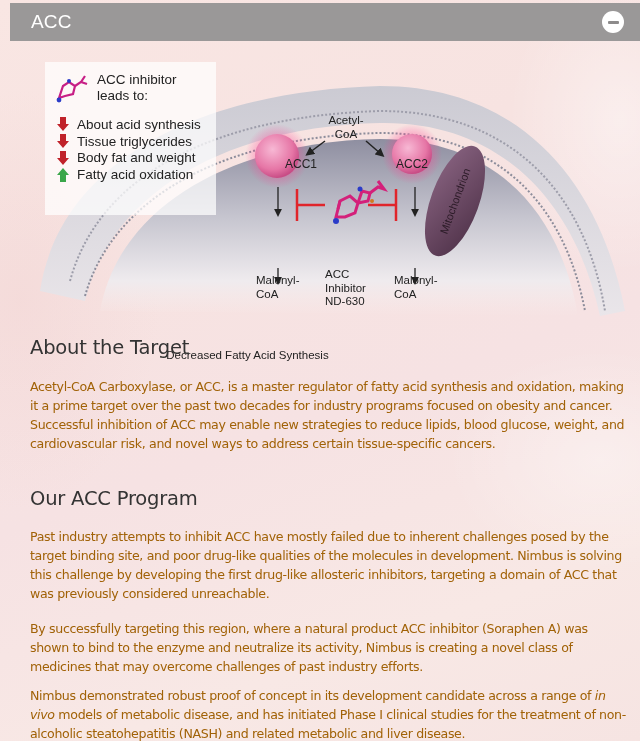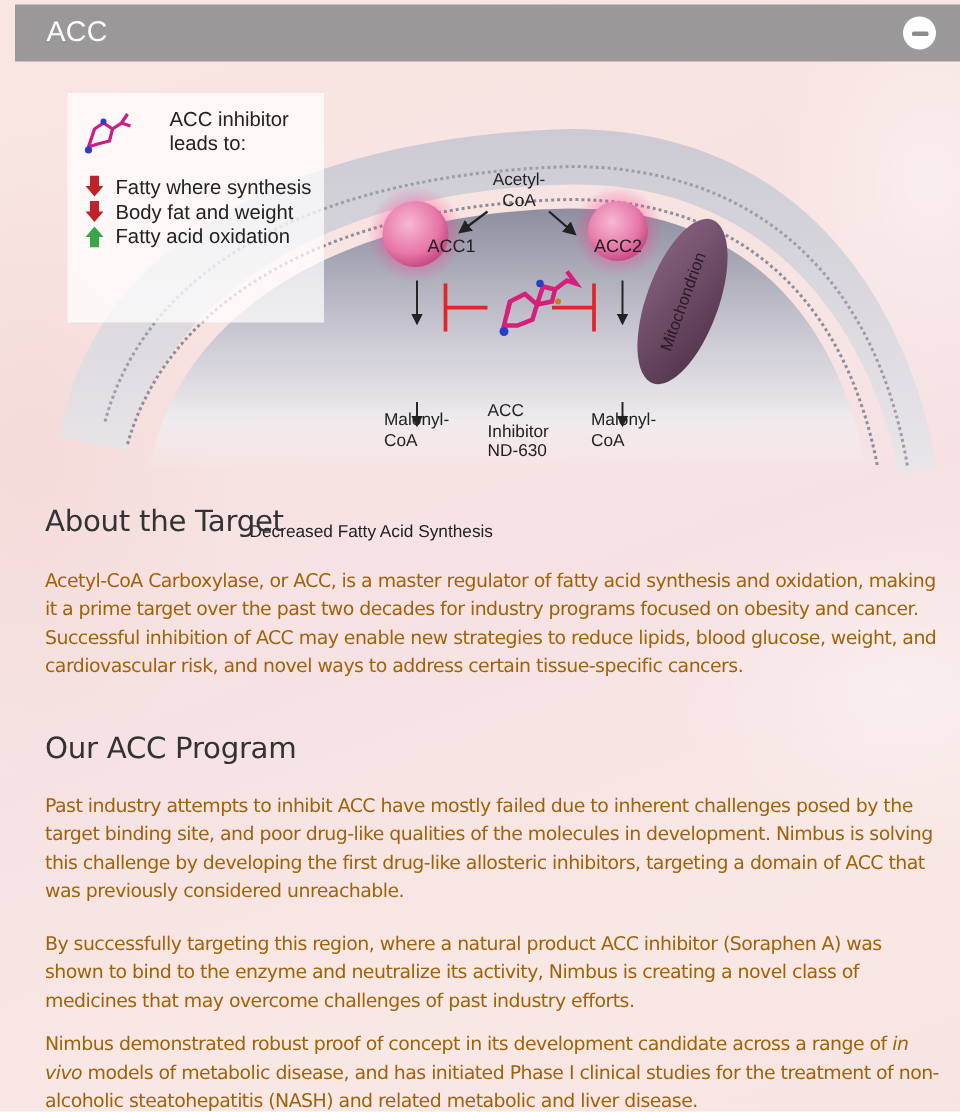--- a/index.html
+++ b/index.html
@@ -32,21 +32,21 @@
       display: flex; align-items: center; justify-content: center;
     }
     .collapse-btn .bar { width: 11px; height: 3px; background: #8d8b8b; border-radius: 1px; }
 
     
     .diagram { position: absolute; left: 0; top: 41px; width: 640px; height: 290px; }
     .legend-box {
       position: absolute; left: 45px; top: 21px; width: 171px; height: 153px;
       background: rgba(255,255,255,0.72);
     }
-    .legend-head { position: absolute; left: 52px; top: 10px; font-family: "Liberation Sans", sans-serif; font-size: 13.5px; color: #222; line-height: 16px; margin-left: 16px; }
+    .legend-head { position: absolute; left: 52px; top: 10px; font-family: "Liberation Sans", sans-serif; font-size: 13.5px; color: #222; line-height: 16px; }
     .molecule-small { position: absolute; left: 10px; top: 10px; width: 34px; height: 32px; }
     .legend-list { position: absolute; left: 12px; top: 54px; list-style: none; }
     .legend-list li { display: flex; align-items: center; font-family: "Liberation Sans", sans-serif; font-size: 13.5px; color: #222; height: 16.8px; }
     .legend-list .arrow { width: 12px; height: 14px; margin-right: 8px; display: inline-block; }
 
     .txt { position: absolute; font-family: "Liberation Sans", sans-serif; color: #222; font-size: 11.5px; line-height: 13.5px; text-align: center; }
 
     
     .section-heading {
       position: absolute; left: 30px; font-family: "DejaVu Sans", sans-serif;
@@ -155,21 +155,27 @@
     </svg>
     <div class="legend-head">
       <div>ACC inhibitor</div>
       <div>leads to:</div>
     </div>
     <ul class="legend-list">
       <li>
         <svg class="arrow" viewBox="0 0 12 14">
             <path d="M3,0 H9 V7 H12 L6,14 L0,7 H3 Z" fill="#c0222a"></path>
           </svg>
-        <span>Fatty where synthesis</span>
+        <span>About acid synthesis</span>
+      </li>
+      <li>
+        <svg class="arrow" viewBox="0 0 12 14">
+            <path d="M3,0 H9 V7 H12 L6,14 L0,7 H3 Z" fill="#c0222a"></path>
+          </svg>
+        <span>Tissue triglycerides</span>
       </li>
       <li>
         <svg class="arrow" viewBox="0 0 12 14">
             <path d="M3,0 H9 V7 H12 L6,14 L0,7 H3 Z" fill="#c0222a"></path>
           </svg>
         <span>Body fat and weight</span>
       </li>
       <li>
         <svg class="arrow" viewBox="0 0 12 14">
             <path d="M3,14 H9 V7 H12 L6,0 L0,7 H3 Z" fill="#3aa64a"></path>

